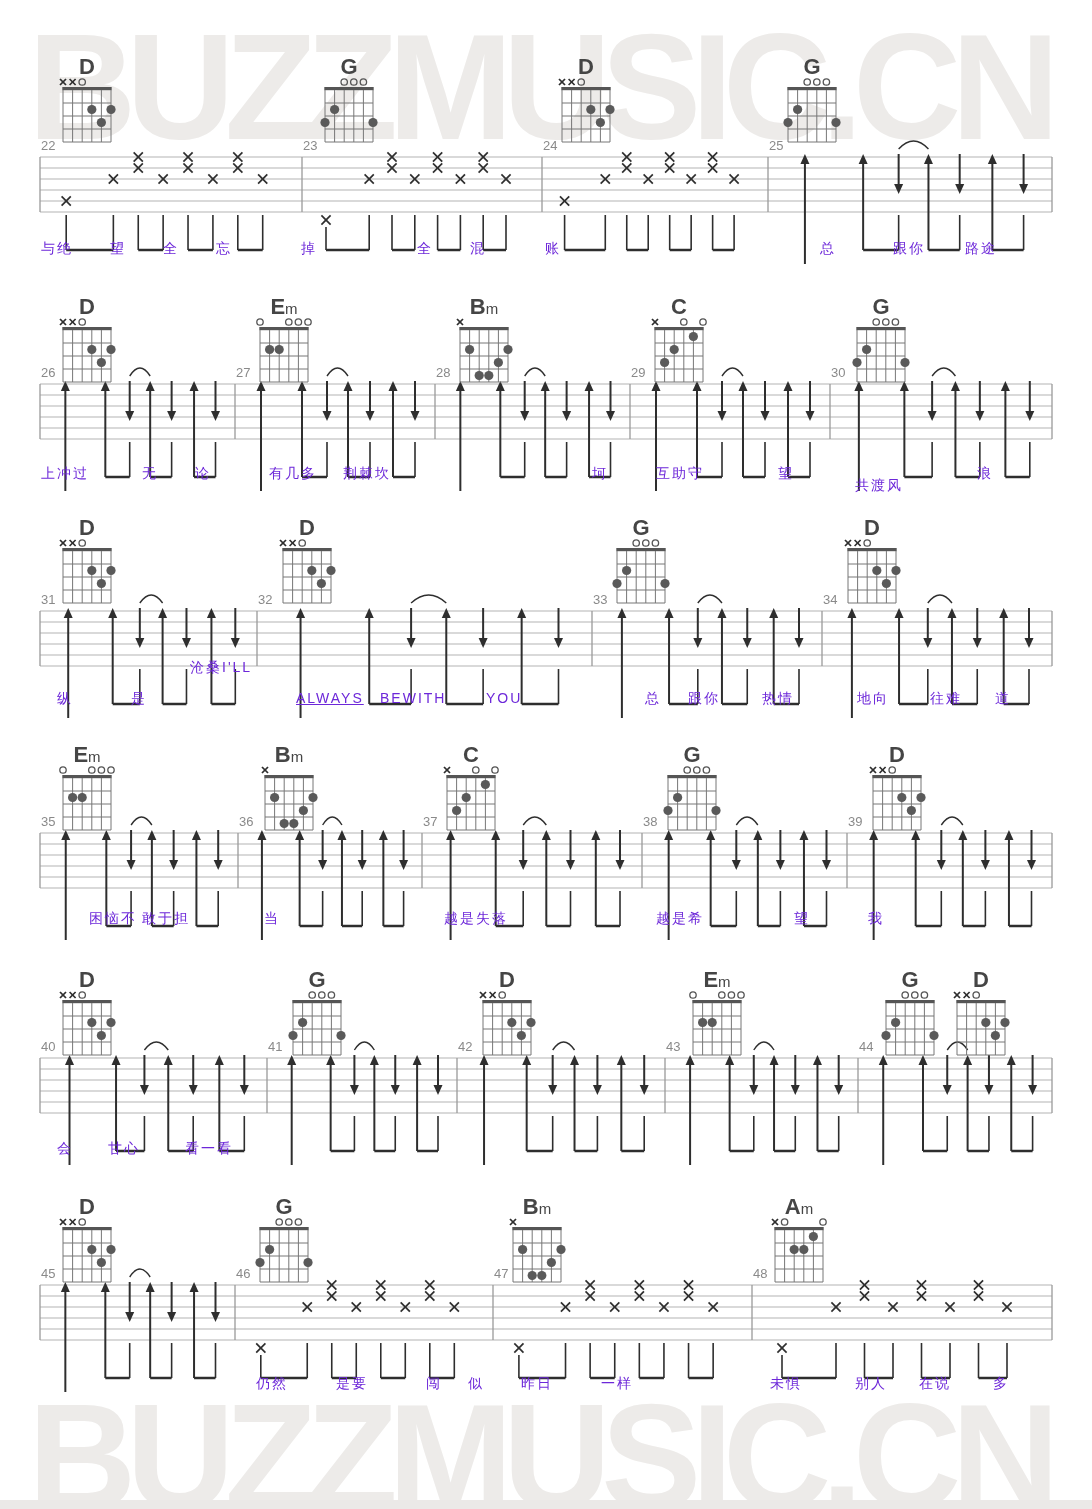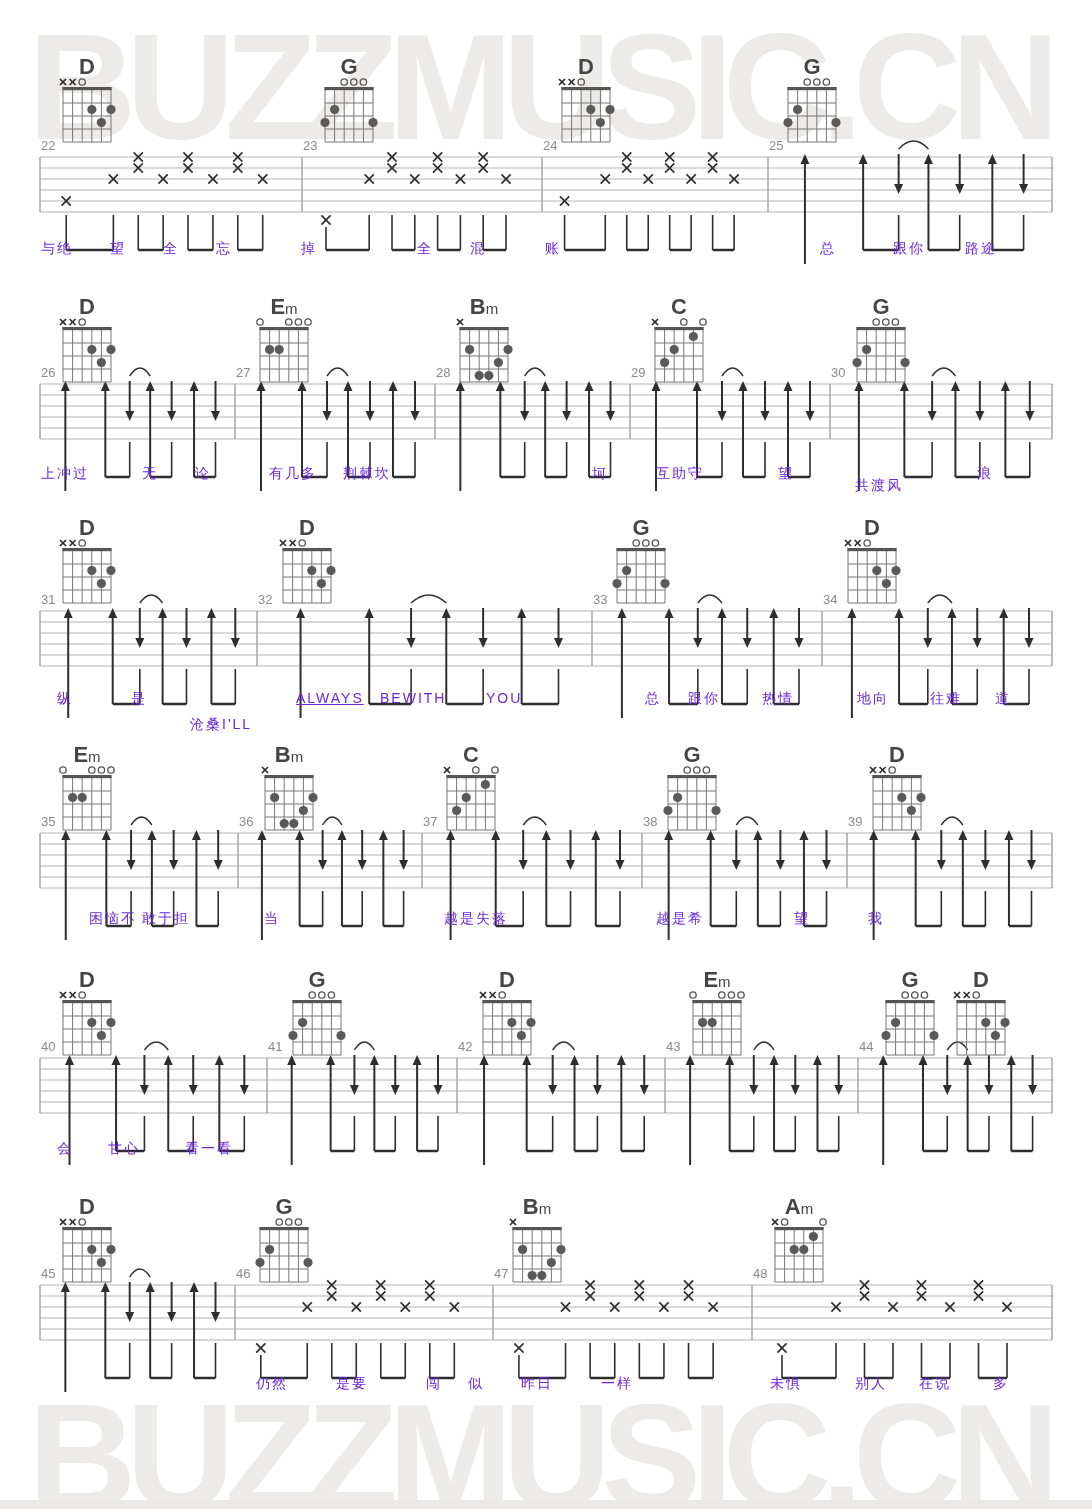--- a/index.html
+++ b/index.html
@@ -1396,21 +1396,21 @@
       <span class="lyric" style="left: 195px; top: 465px;">论</span>
       <span class="lyric" style="left: 269px; top: 465px;">有几多</span>
       <span class="lyric" style="left: 343px; top: 465px;">荆棘坎</span>
       <span class="lyric" style="left: 592px; top: 465px;">坷</span>
       <span class="lyric" style="left: 656px; top: 465px; text-align: right;">互助守</span>
       <span class="lyric" style="left: 778px; top: 465px;">望</span>
       <span class="lyric" style="left: 855px; top: 465px; margin-top: 12px;">共渡风</span>
       <span class="lyric" style="left: 977px; top: 465px;">浪</span>
       <span class="lyric" style="left: 57px; top: 690px;">纵</span>
       <span class="lyric" style="left: 131px; top: 690px;">是</span>
-      <span class="lyric" style="left: 190px; top: 716px;">沧桑I'LL</span>
+      <span class="lyric" style="left: 190px; top: 659px;">沧桑I'LL</span>
       <span class="lyric" style="left: 296px; top: 690px; text-decoration: underline;">ALWAYS</span>
       <span class="lyric" style="left: 380px; top: 690px;">BEWITH</span>
       <span class="lyric" style="left: 486px; top: 690px;">YOU</span>
       <span class="lyric" style="left: 645px; top: 690px;">总</span>
       <span class="lyric" style="left: 688px; top: 690px;">跟你</span>
       <span class="lyric" style="left: 762px; top: 690px;">热情</span>
       <span class="lyric" style="left: 857px; top: 690px;">地向</span>
       <span class="lyric" style="left: 930px; top: 690px;">往难</span>
       <span class="lyric" style="left: 995px; top: 690px;">道</span>
       <span class="lyric" style="left: 41px; top: 910px; margin-left: 48px;">困恼不</span>

